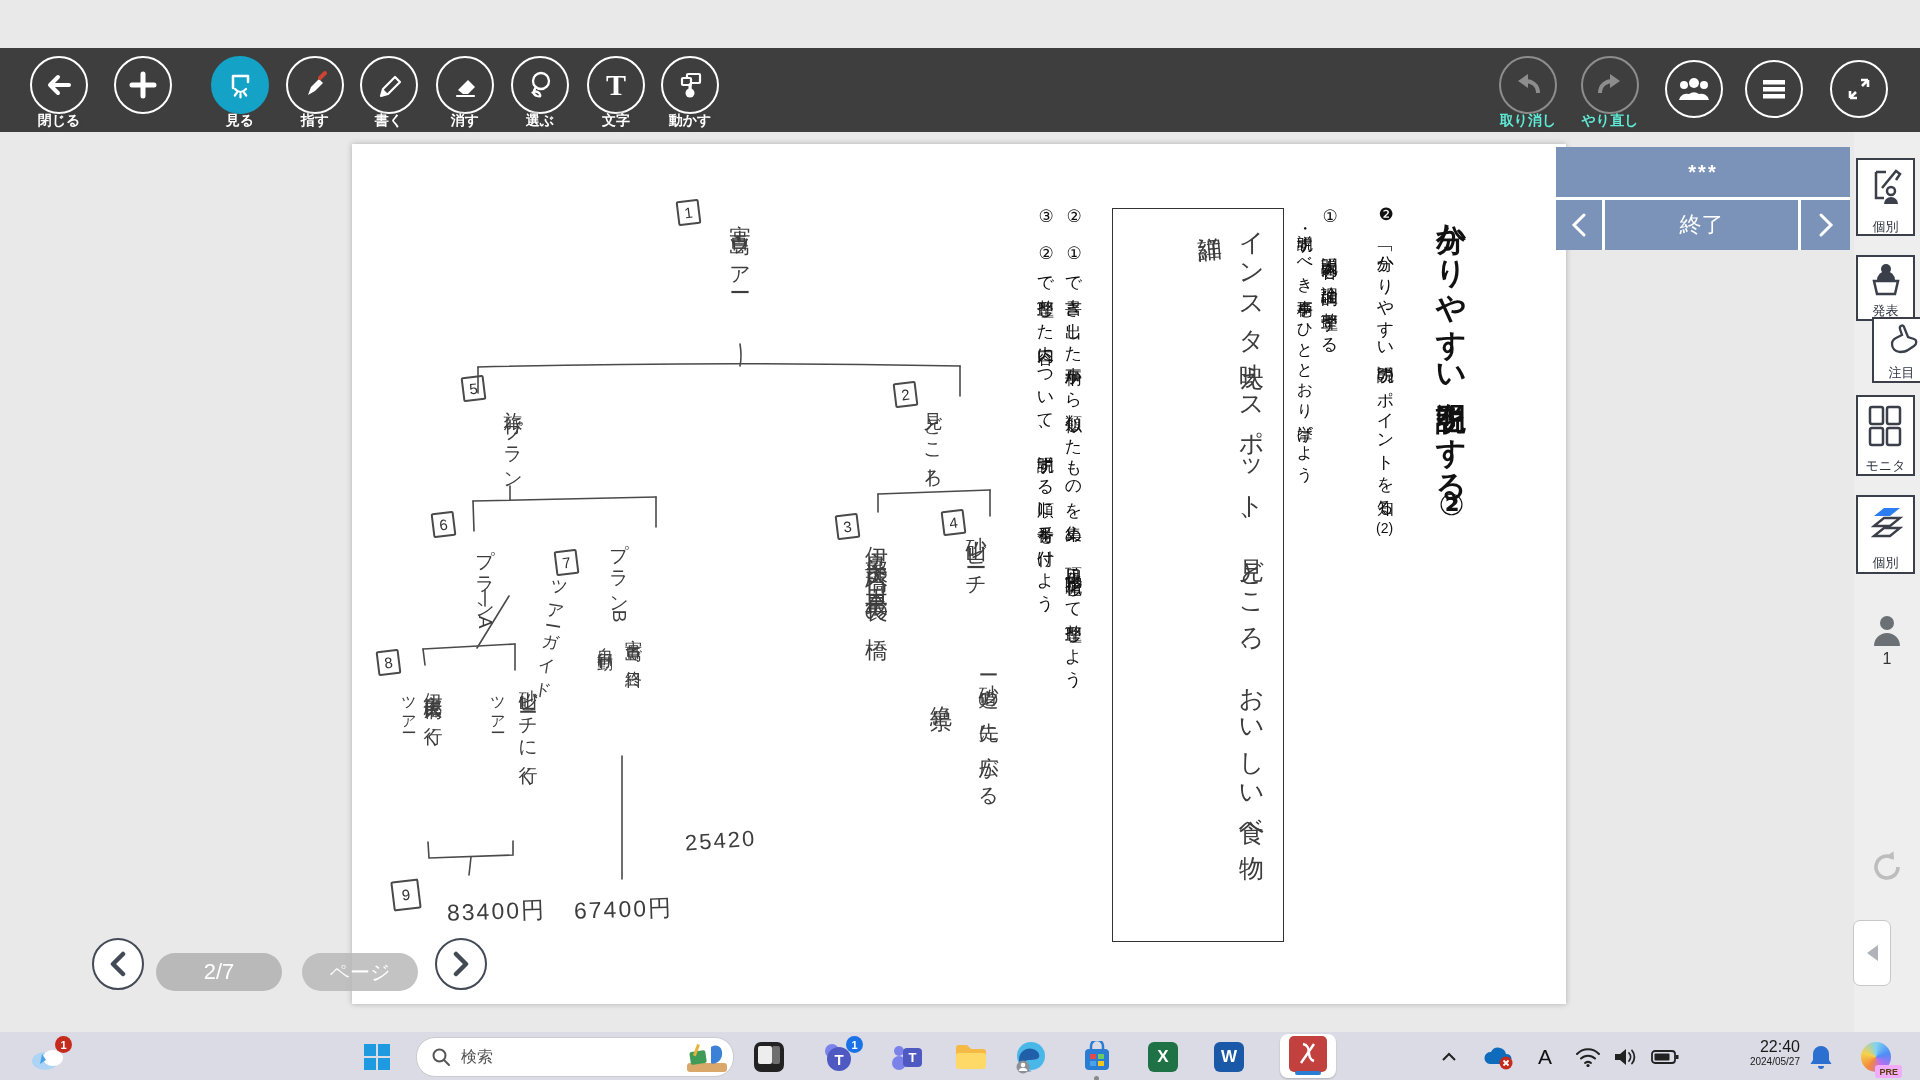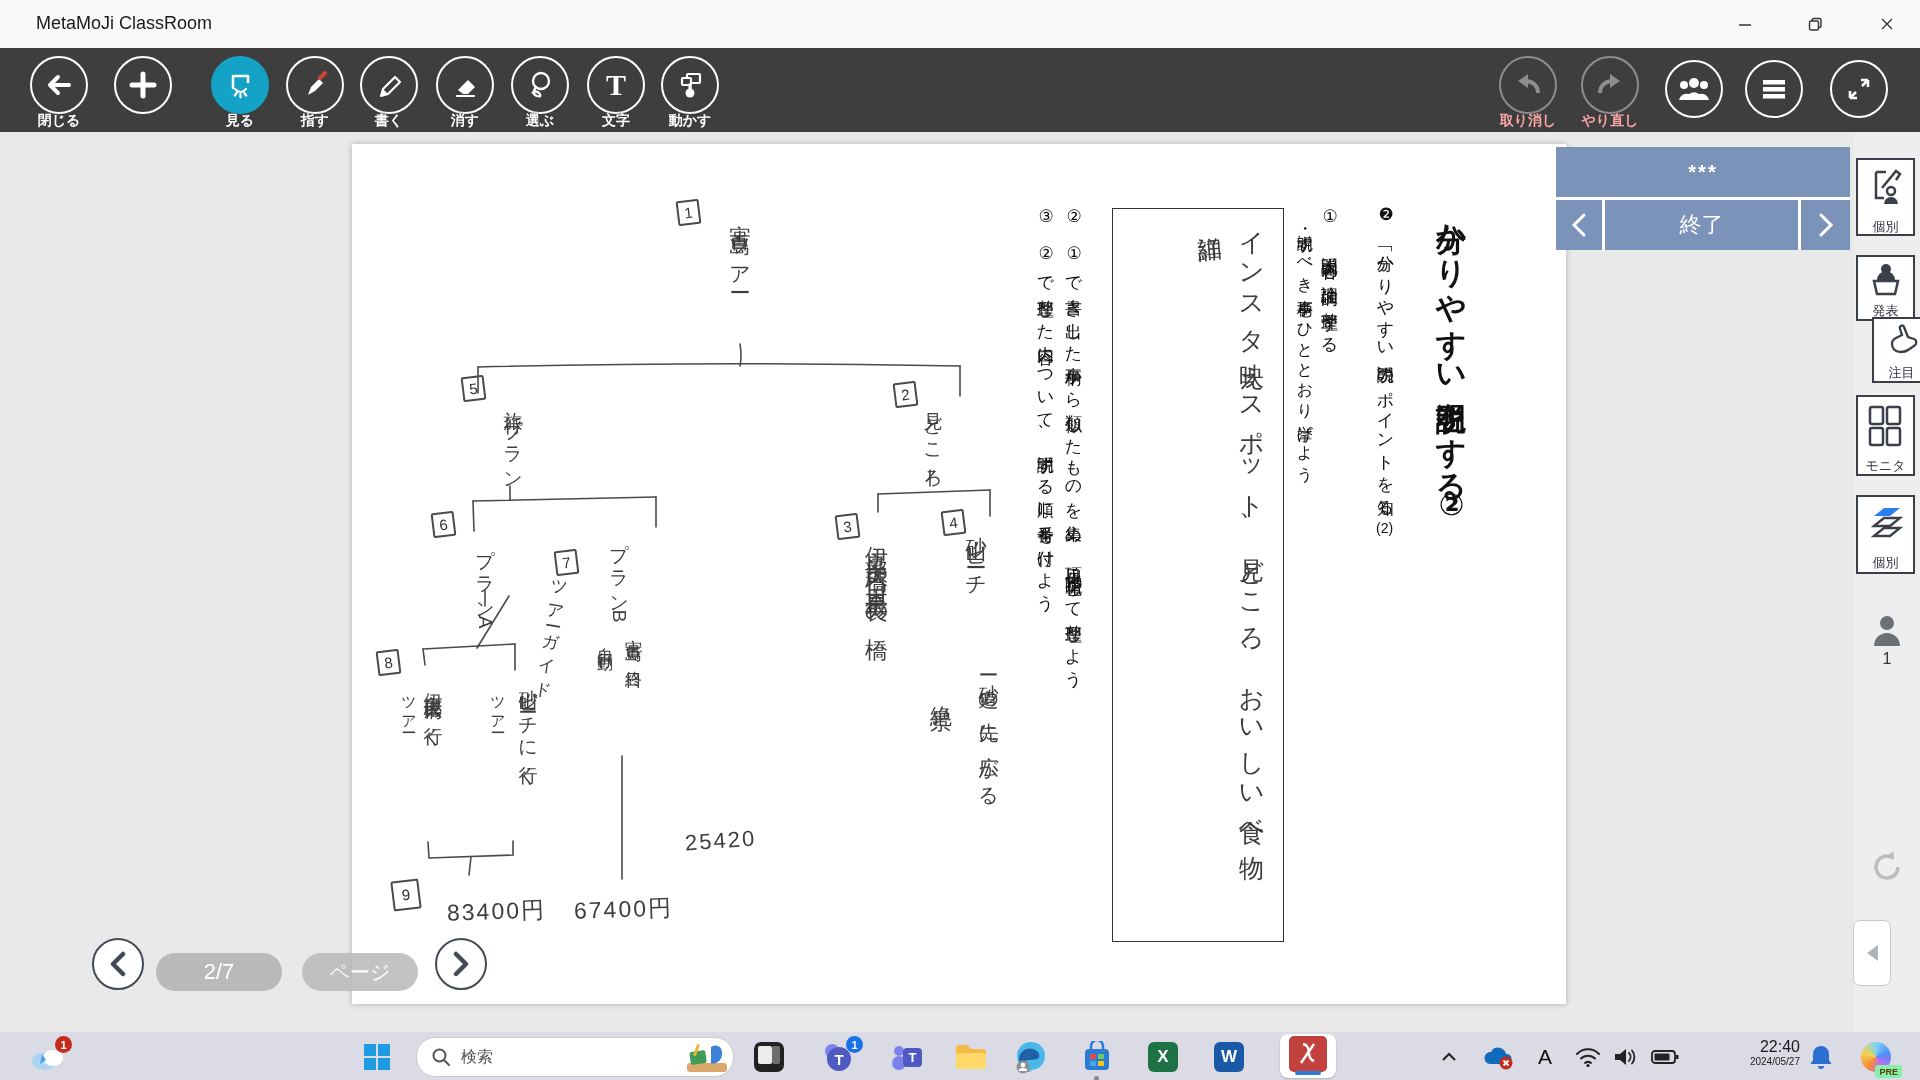--- a/index.html
+++ b/index.html
@@ -11,21 +11,21 @@
   .titlebar .apptitle{position:absolute;left:36px;top:13px;font-size:18px;color:#1a1a1a;}
   .winbtn{position:absolute;top:0;width:62px;height:48px;display:flex;align-items:center;justify-content:center;}
 
   
   .toolbar{position:absolute;left:0;top:48px;width:1920px;height:84px;background:#3e3e3e;}
   .tbtn{position:absolute;top:8px;width:76px;height:74px;text-align:center;cursor:pointer;}
   .tbtn .circ{width:54px;height:54px;border:2.5px solid #fff;border-radius:50%;margin:0 auto;display:flex;align-items:center;justify-content:center;}
   .tbtn .lbl{position:absolute;left:0;right:0;bottom:0;font-size:14px;font-weight:bold;color:#fff;text-shadow:0 0 3px #3e3e3e;}
   .tbtn.active .circ{background:#14a3c7;border-color:#14a3c7;}
   .tbtn.disabled .circ{border-color:#8d8d8d;}
-  .tbtn.disabled .lbl{color:#fca5a5;}
+  .tbtn.disabled .lbl{color:#5eead4;}
   .tb-title{position:absolute;left:940px;top:26px;width:320px;text-align:center;font-size:22px;color:#fff;}
 
   
   .cpanel{position:absolute;left:1556px;top:147px;width:294px;height:103px;background:#fff;}
   .cpanel .hdr{position:absolute;left:0;top:0;width:294px;height:50px;background:#7b93b8;color:#fff;display:flex;align-items:center;justify-content:center;font-size:20px;font-weight:bold;letter-spacing:2px;}
   .cpanel .cell{position:absolute;top:53px;height:50px;background:#7b93b8;display:flex;align-items:center;justify-content:center;color:#fff;cursor:pointer;}
 
   
   .sidebar{position:absolute;right:0;top:132px;width:66px;height:900px;background:#eeeeee;}
   .stool{position:absolute;left:2px;width:55px;background:#fff;border:2px solid #3a3f4a;text-align:center;cursor:pointer;}
@@ -49,39 +49,20 @@
   .ticon{position:absolute;top:8px;width:34px;height:34px;display:flex;align-items:center;justify-content:center;cursor:pointer;}
   .badge{position:absolute;background:#c42b1c;color:#fff;border-radius:50%;font-size:11px;font-weight:bold;display:flex;align-items:center;justify-content:center;}
   .tile{width:30px;height:30px;border-radius:6px;display:flex;align-items:center;justify-content:center;color:#fff;font-weight:bold;font-size:17px;}
   .traytxt{color:#1a1a1a;font-size:15px;}
 </style>
 </head>
 <body>
 
 <div id="screen">
 
-  <div class="titlebar">
-    <span class="apptitle">MetaMoJi ClassRoom</span>
-    <div class="winbtn" style="left:1714px;">
-      <svg width="14" height="14">
-          <line x1="1" y1="8" x2="13" y2="8" stroke="#333" stroke-width="1.5"></line>
-        </svg>
-    </div>
-    <div class="winbtn" style="left:1784px;">
-      <svg width="15" height="15">
-          <rect x="4" y="1.5" width="9" height="9" rx="2" fill="none" stroke="#333" stroke-width="1.4"></rect>
-          <rect x="1.5" y="4" width="9" height="9" rx="1.5" fill="#f8f9fb" stroke="#333" stroke-width="1.4"></rect>
-        </svg>
-    </div>
-    <div class="winbtn" style="left:1856px;">
-      <svg width="14" height="14">
-          <path d="M2,2 L12,12 M12,2 L2,12" stroke="#333" stroke-width="1.4"></path>
-        </svg>
-    </div>
-  </div>
 
   <div class="toolbar">
 
     <div class="tbtn" style="left:21px;">
       <div class="circ">
           <svg width="30" height="30">
             <path d="M25,15 H7 M14,7 L6,15 L14,23" stroke="#fff" stroke-width="4" fill="none" stroke-linecap="round" stroke-linejoin="round"></path>
           </svg>
         </div>
       <span class="lbl">閉じる</span>
@@ -566,17 +547,17 @@
 
     <div class="ticon" style="left:1806px;width:30px;">
       <svg width="24" height="26">
           <path d="M12,2 a8,8 0 0 1 8,8 v6 l2.5,4 h-21 l2.5,-4 v-6 a8,8 0 0 1 8,-8 z" fill="#2b6fd0"></path>
           <path d="M9,22 a3,3 0 0 0 6,0" fill="#2b6fd0"></path>
         </svg>
     </div>
 
     <div class="ticon" style="left:1854px;width:44px;">
       <span style="width:30px;height:30px;border-radius:50%;background:conic-gradient(#7fd4f2,#4e8df6,#c06df0,#f2883d,#f5d24a,#7fd4f2);display:inline-block;"></span>
-      <span style="position:absolute;right:-4px;bottom:-4px;background:#86efac;color:#5a3c00;font-size:9px;font-weight:bold;padding:1.5px 4px;border-radius:3px;">PRE</span>
+      <span style="position:absolute;right:-4px;bottom:-4px;background:#f0abfc;color:#5a3c00;font-size:9px;font-weight:bold;padding:1.5px 4px;border-radius:3px;">PRE</span>
     </div>
   </div>
 
 </div>
 
 </body></html>

